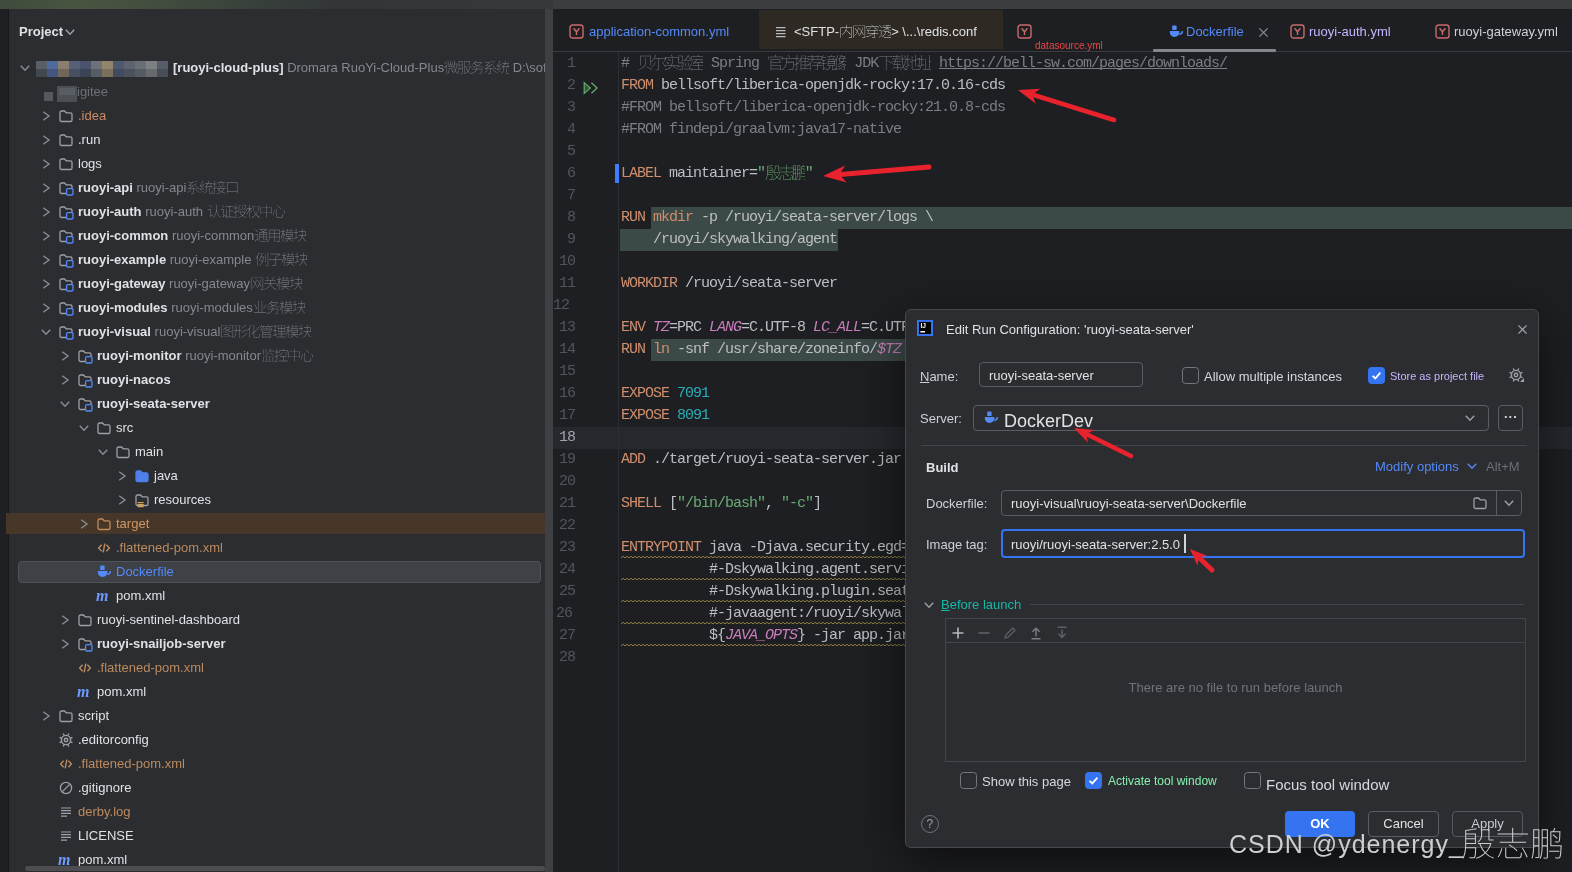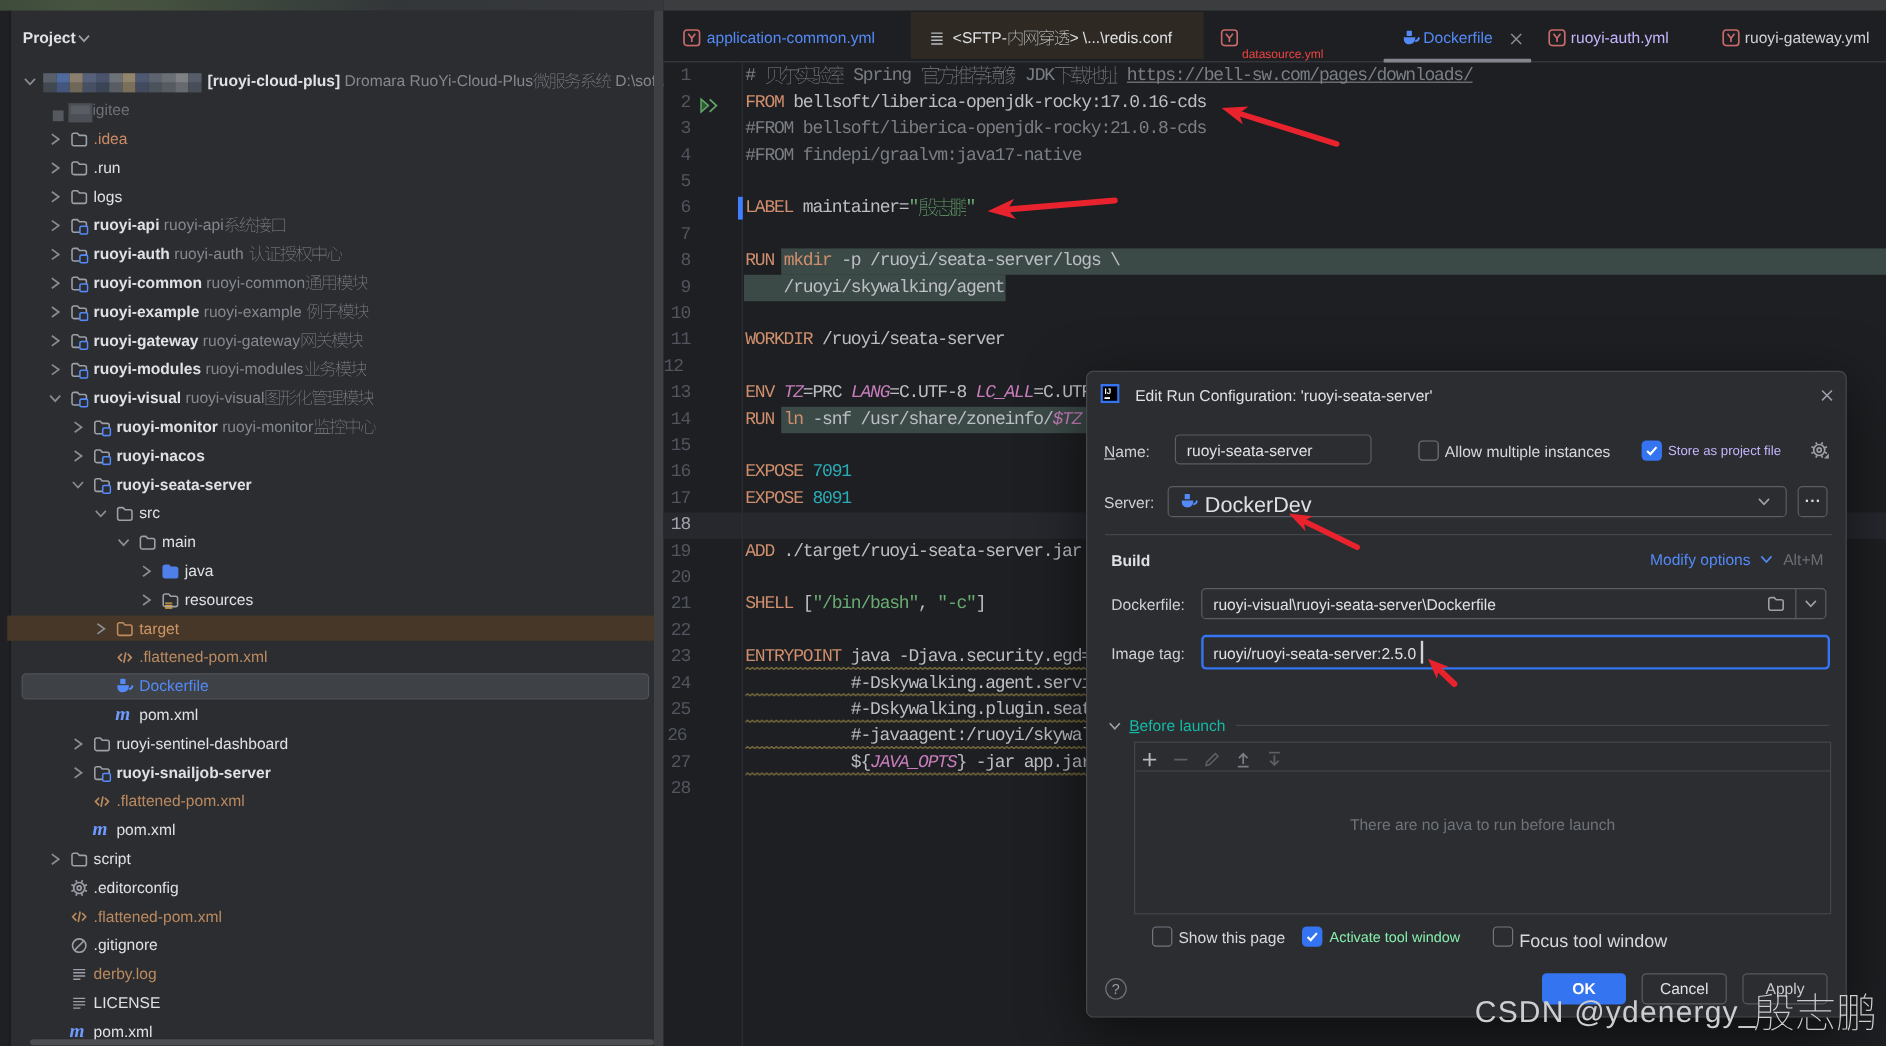--- a/index.html
+++ b/index.html
@@ -619,21 +619,21 @@
   </svg>
 <svg class="ab" style="z-index:41;left:1003px;top:626px" width="14" height="14" viewBox="0 0 14 14">
     <path d="M2 12 2.6 9.2 9.8 2l2.2 2.2-7.2 7.2z" fill="none" stroke="#5c5f66" stroke-width="1.3"></path>
   </svg>
 <svg class="ab" style="z-index:41;left:1029px;top:626px" width="14" height="14" viewBox="0 0 14 14">
     <path d="M7 10.6V2.6M3.4 5.8 7 2.2l3.6 3.6M2.5 12.8h9" fill="none" stroke="#787c83" stroke-width="1.5"></path>
   </svg>
 <svg class="ab" style="z-index:41;left:1055px;top:626px" width="14" height="14" viewBox="0 0 14 14">
     <path d="M7 3.4v8M3.4 7.8 7 11.4l3.6-3.6M2.5 1.2h9" fill="none" stroke="#5c5f66" stroke-width="1.5"></path>
   </svg>
-<div class="ab" style="z-index:41;left:945px;top:680px;width:581px;text-align:center;font-size:13px;color:#6f737a">There are no java to run before launch</div>
+<div class="ab" style="z-index:41;left:945px;top:680px;width:581px;text-align:center;font-size:13px;color:#6f737a">There are no file to run before launch</div>
 <div class="ab" style="z-index:41;left:960px;top:772px;width:17px;height:17px;border:1.5px solid #73767e;border-radius:3.5px"></div>
 <div class="ab" style="z-index:41;left:982px;top:774px;font-size:13px;color:#d6d8de">Show this page</div>
 <div class="ab" style="z-index:41;left:1085px;top:772px;width:17px;height:17px;border-radius:4px;background:#3574f0"></div>
 <svg class="ab" style="z-index:42;left:1087px;top:774px" width="13" height="13" viewBox="0 0 13 13">
     <path d="M2.6 6.8 5.3 9.4 10.4 3.6" fill="none" stroke="#fff" stroke-width="1.8"></path>
   </svg>
 <div class="ab" style="z-index:41;left:1108px;top:774px;font-size:12px;color:#86efac">Activate tool window</div>
 <div class="ab" style="z-index:41;left:1244px;top:772px;width:17px;height:17px;border:1.5px solid #73767e;border-radius:3.5px"></div>
 <div class="ab" style="z-index:41;left:1266px;top:776px;font-size:15px;color:#d6d8de">Focus tool window</div>
 <div class="ab" style="z-index:41;left:921px;top:815px;width:18px;height:18px;border:1.5px solid #6f737a;border-radius:50%"></div>

